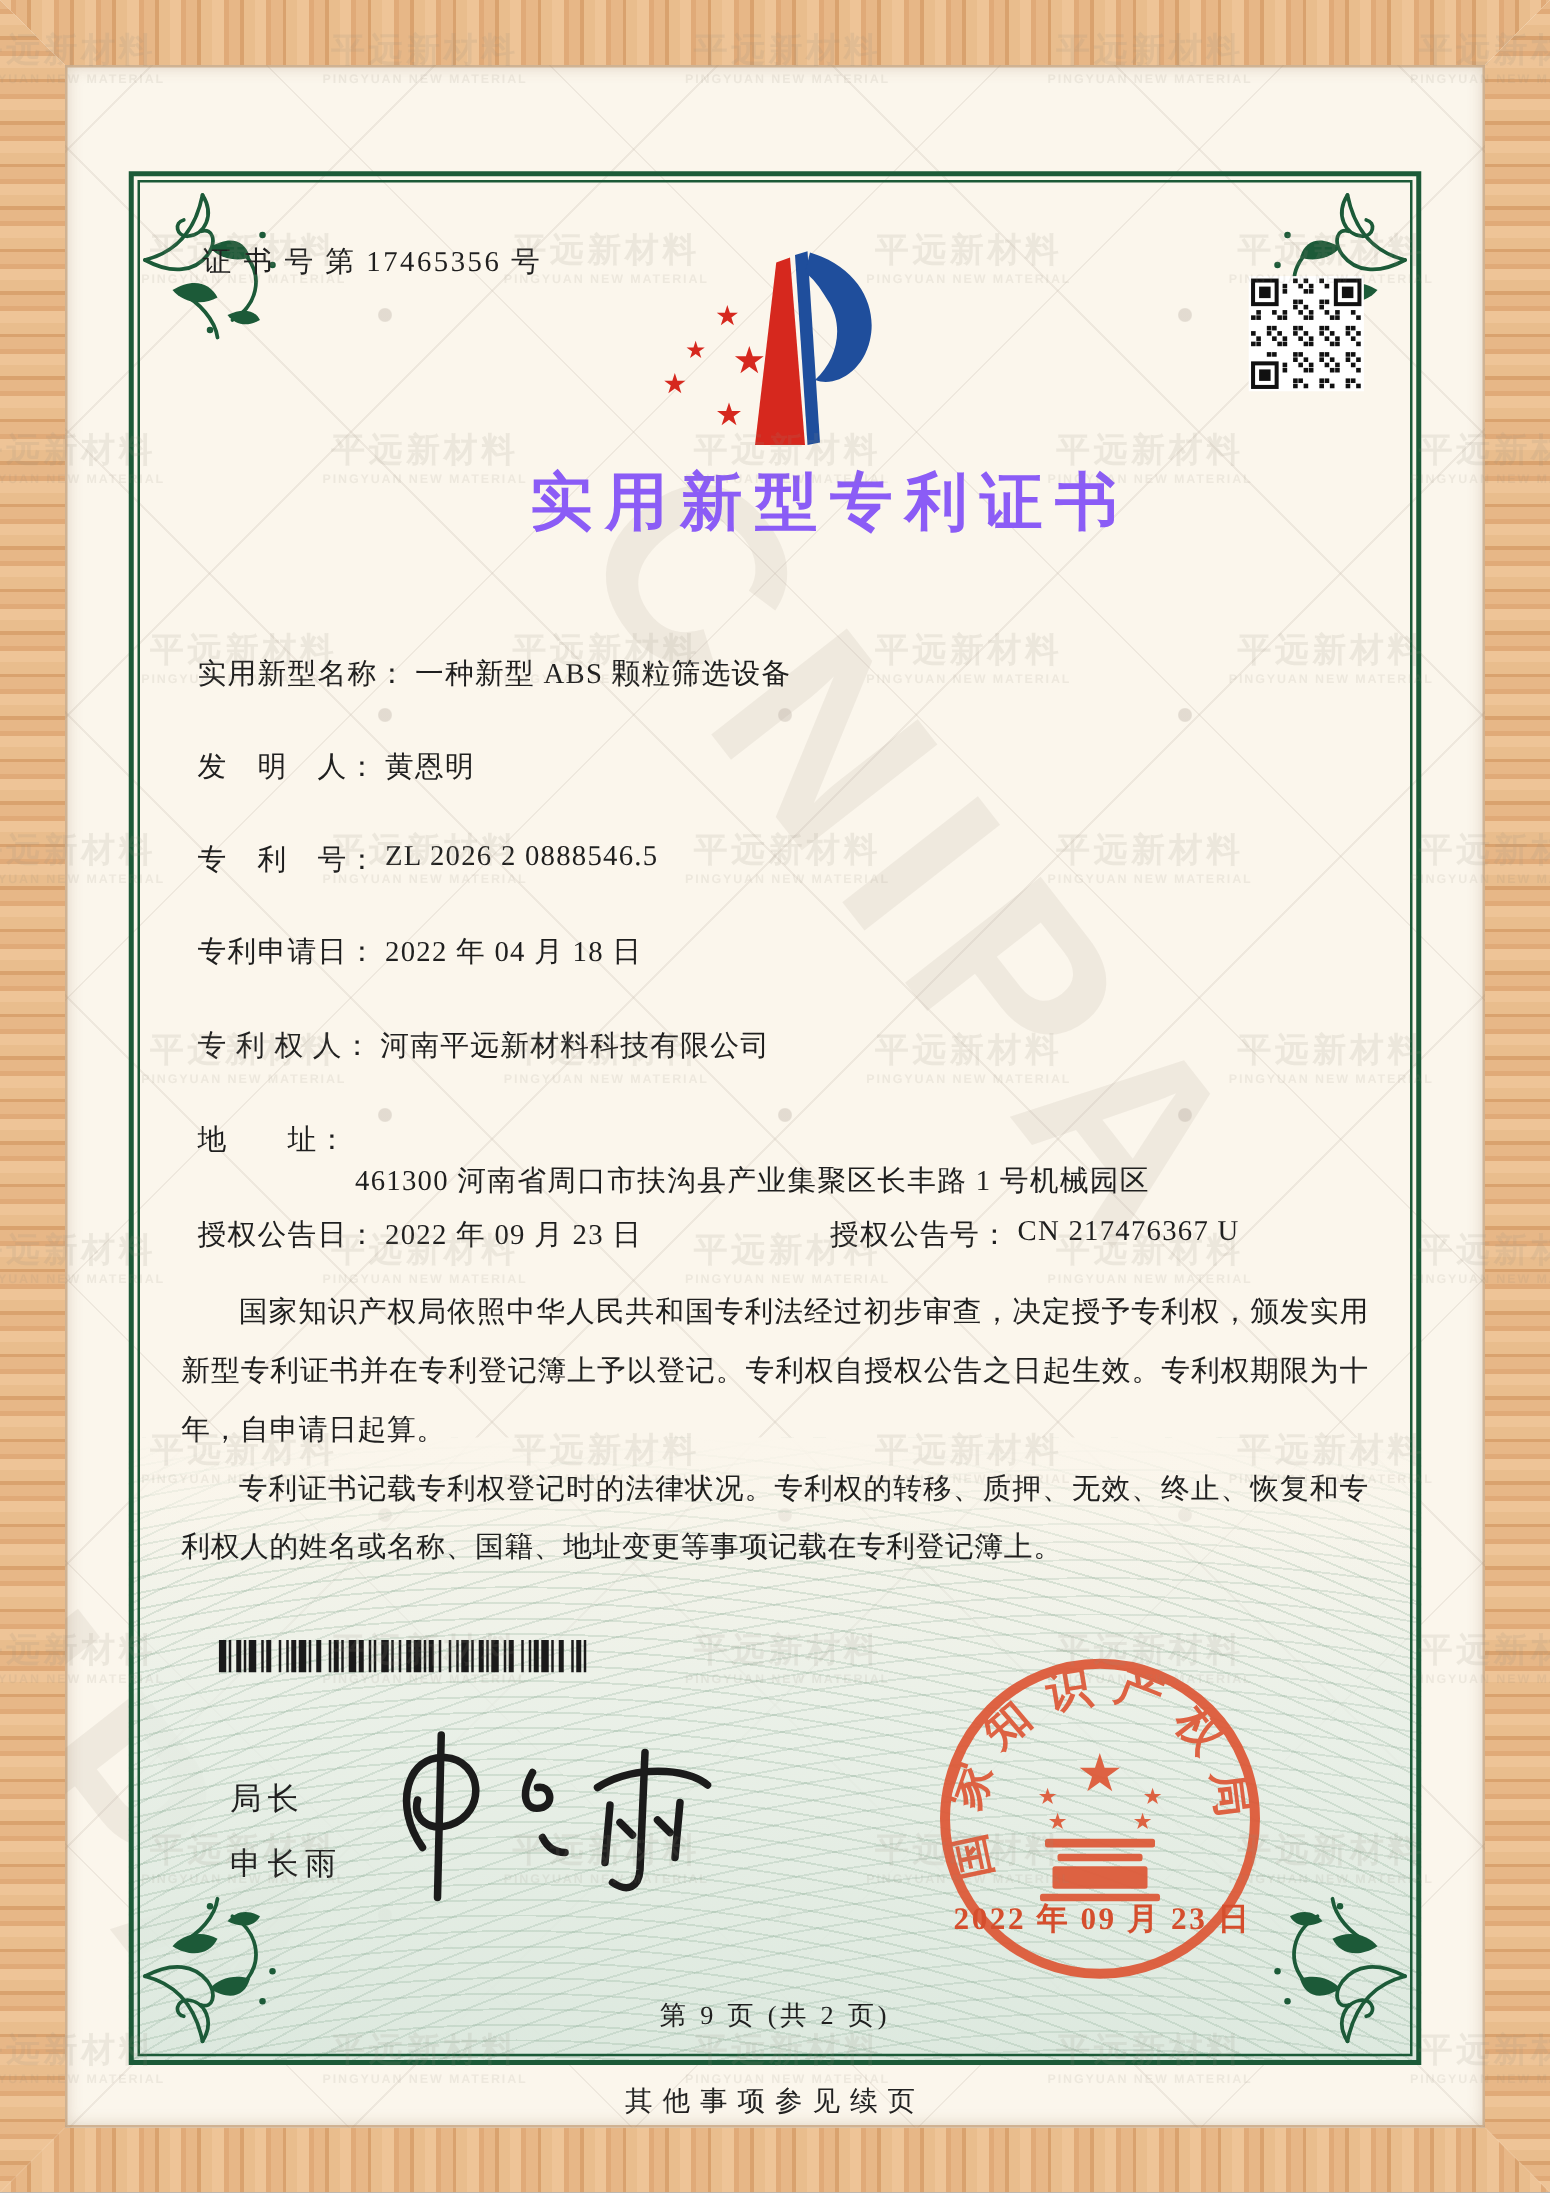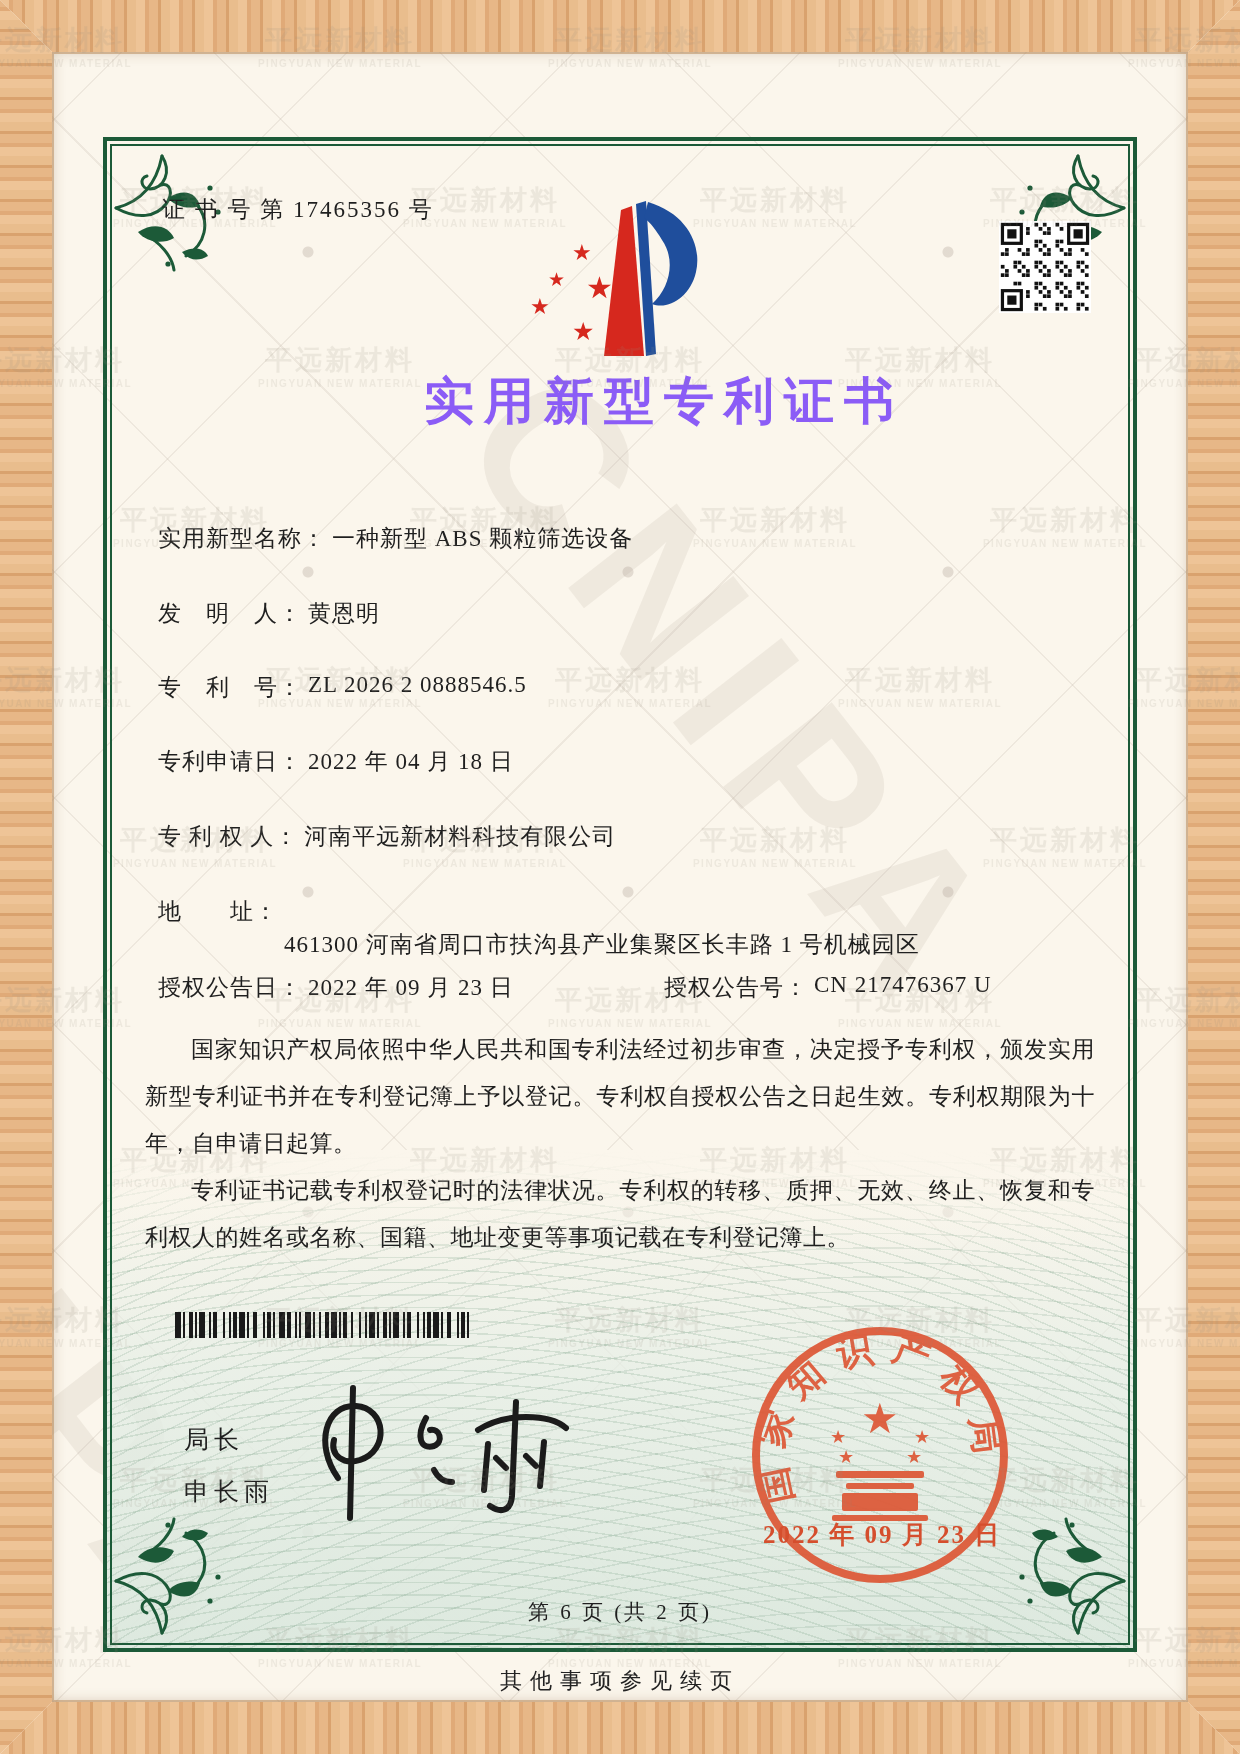--- a/index.html
+++ b/index.html
@@ -417,21 +417,21 @@
         <text x="92" y="142" font-size="18">★</text>
         <text x="160" y="142" font-size="18">★</text>
         <rect x="90" y="150" width="88" height="7" rx="2"></rect>
         <rect x="100" y="162" width="68" height="6" rx="2"></rect>
         <rect x="96" y="172" width="76" height="18" rx="2"></rect>
         <rect x="86" y="194" width="96" height="6" rx="2"></rect>
       </g>
     </svg>
     <div class="seal-date">2022 年 09 月 23 日</div>
 
-    <div class="pagenum">第 6 页 (共 2 页)</div>
+    <div class="pagenum">第 9 页 (共 2 页)</div>
     <div class="note">其他事项参见续页</div>
   </div>
 
   <div class="frame f-h f-top"></div>
   <div class="frame f-h f-bottom"></div>
   <div class="frame f-v f-left"></div>
   <div class="frame f-v f-right"></div>
   <div class="paper-edge"></div>
 
   <div id="wm-layer">

